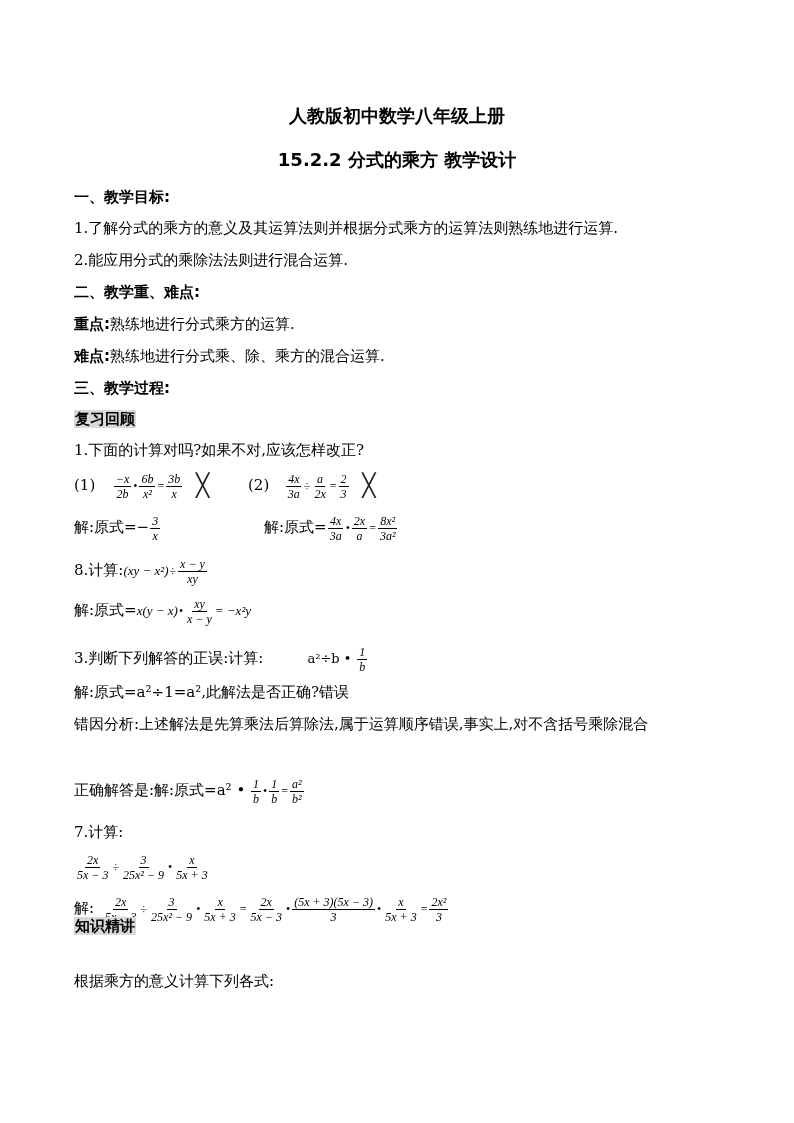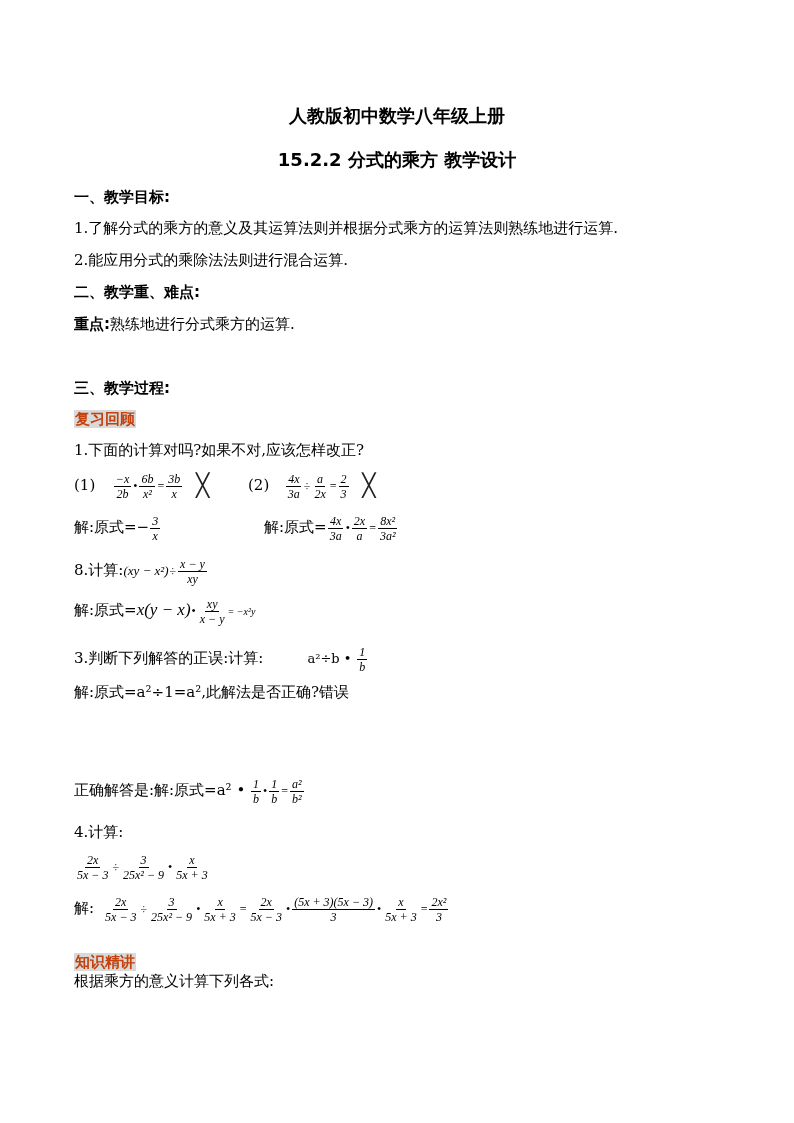--- a/index.html
+++ b/index.html
@@ -3,21 +3,21 @@
 <meta charset="utf-8">
 <style>
   html, body { margin: 0; padding: 0; background: #ffffff; }
   body { width: 794px; height: 1123px; position: relative; overflow: hidden;
          font-family: "DejaVu Serif", "Liberation Serif", serif; color: #000; }
   .page { position: absolute; left: 0; top: 0; width: 794px; height: 1123px; background: #fff; }
   .line { position: absolute; left: 74px; font-size: 15px; line-height: 20px; white-space: nowrap; }
   .title { position: absolute; left: 0; width: 794px; text-align: center; font-size: 18px; font-weight: bold;
            font-family: "DejaVu Sans", "Liberation Sans", sans-serif; }
   .bold { font-weight: bold; font-family: "DejaVu Sans", "Liberation Sans", sans-serif; }
-  .tag { background: #d9d9d9; font-weight: bold; padding: 0 1px; color: #c2410c;
+  .tag { background: #d9d9d9; font-weight: bold; padding: 0 1px; color: #000000;
          font-family: "DejaVu Sans", "Liberation Sans", sans-serif; }
   .math { font-family: "Liberation Serif", "DejaVu Serif", serif; font-style: italic; margin-top: 16px; }
   .frac { display: inline-flex; flex-direction: column; align-items: center; vertical-align: middle;
           font-family: "Liberation Serif", "DejaVu Serif", serif; font-style: italic; font-size: 12px; line-height: 14px; margin: 0 1px; }
   .frac .num { padding: 0 2px; border-bottom: 1px solid #000; }
   .frac .den { padding: 0 2px; }
   .op { font-size: 12px; margin: 0 1px; font-family: "Liberation Serif", serif; }
   .cross { display: inline-block; font-size: 22px; font-weight: normal; margin-left: 8px; vertical-align: middle;
            font-family: "DejaVu Sans", sans-serif; color: #222; }
   .sp { display: inline-block; }
@@ -30,20 +30,23 @@
   <div class="title" style="top:104px;">人教版初中数学八年级上册</div>
   <div class="title" style="top:148px;">15.2.2 分式的乘方 教学设计</div>
 
   <div class="line bold" style="top:187px;">一、教学目标:</div>
   <div class="line" style="top:218px;">1.了解分式的乘方的意义及其运算法则并根据分式乘方的运算法则熟练地进行运算.</div>
   <div class="line" style="top:250px;">2.能应用分式的乘除法法则进行混合运算.</div>
 
   <div class="line bold" style="top:282px;">二、教学重、难点:</div>
   <div class="line" style="top:314px;">
     <span class="bold">重点:</span><span>熟练地进行分式乘方的运算.</span>
+  </div>
+  <div class="line" style="top:346px;">
+    <span class="bold">难点:</span><span>熟练地进行分式乘、除、乘方的混合运算.</span>
   </div>
 
   <div class="line bold" style="top:378px;">三、教学过程:</div>
   <div class="line" style="top:409px;">
     <span class="tag">复习回顾</span>
   </div>
 
   <div class="line" style="top:440px;">1.下面的计算对吗?如果不对,应该怎样改正?</div>
 
   <div class="line" style="top:470px; line-height:30px;">
@@ -96,49 +99,50 @@
       </span>
   </div>
 
   <div class="line" style="top:555px; line-height:30px;">
     <span>8.计算:</span><span class="math" style="font-size:13px;">(xy − x²)</span><span class="op">÷</span><span class="frac">
         <span class="num">x − y</span>
         <span class="den">xy</span>
       </span>
   </div>
   <div class="line" style="top:595px; line-height:30px;">
-    <span>解:原式=</span><span class="math" style="font-size:17px;">x(y − x)</span><span class="op">•</span><span class="frac">
+    <span>解:原式=</span><span class="math" style="font-size:13px;">x(y − x)</span><span class="op">•</span><span class="frac">
         <span class="num">xy</span>
         <span class="den">x − y</span>
-      </span><span class="math" style="font-size:10px;">= −x²y</span>
+      </span><span class="math" style="font-size:13px;">= −x²y</span>
   </div>
 
   <div class="line" style="top:643px; line-height:30px;">
     <span>3.判断下列解答的正误:计算:</span><span style="font-size:13px;margin-left:44px;">a²÷b •</span>
     <span class="frac">
         <span class="num">1</span>
         <span class="den">b</span>
       </span>
   </div>
   <div class="line" style="top:682px;">解:原式=a²÷1=a²,此解法是否正确?错误</div>
+  <div class="line" style="top:714px;">错因分析:上述解法是先算乘法后算除法,属于运算顺序错误,事实上,对不含括号乘除混合</div>
   <div class="line" style="top:775px; line-height:30px;">
     <span>正确解答是:解:原式=a² •</span>
     <span class="frac">
         <span class="num">1</span>
         <span class="den">b</span>
       </span><span class="op">•</span><span class="frac">
         <span class="num">1</span>
         <span class="den">b</span>
       </span><span class="op">=</span><span class="frac">
         <span class="num">a²</span>
         <span class="den">b²</span>
       </span>
   </div>
 
-  <div class="line" style="top:822px;">4.计算:</div>
+  <div class="line" style="top:822px;">7.计算:</div>
   <div class="line" style="top:851px; line-height:30px;">
     <span class="frac">
         <span class="num">2x</span>
         <span class="den">5x − 3</span>
       </span><span class="op">÷</span><span class="frac">
         <span class="num">3</span>
         <span class="den">25x² − 9</span>
       </span><span class="op">•</span><span class="frac">
         <span class="num">x</span>
         <span class="den">5x + 3</span>
@@ -162,18 +166,18 @@
         <span class="den">3</span>
       </span><span class="op">•</span><span class="frac">
         <span class="num">x</span>
         <span class="den">5x + 3</span>
       </span><span class="op">=</span><span class="frac">
         <span class="num">2x²</span>
         <span class="den">3</span>
       </span>
   </div>
 
-  <div class="line" style="top:952px;">
+  <div class="line" style="top:916px;">
     <span class="tag">知识精讲</span>
   </div>
   <div class="line" style="top:971px;">根据乘方的意义计算下列各式:</div>
 
 </div>
 
 </body></html>

